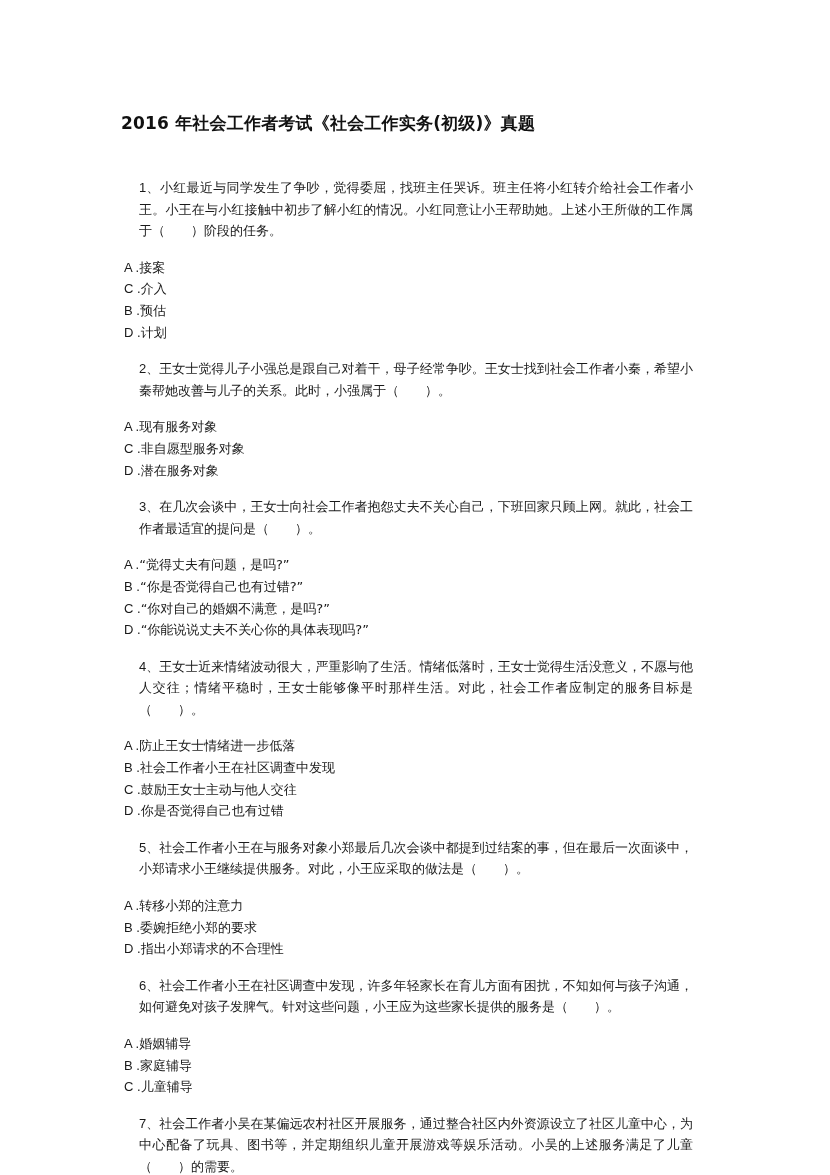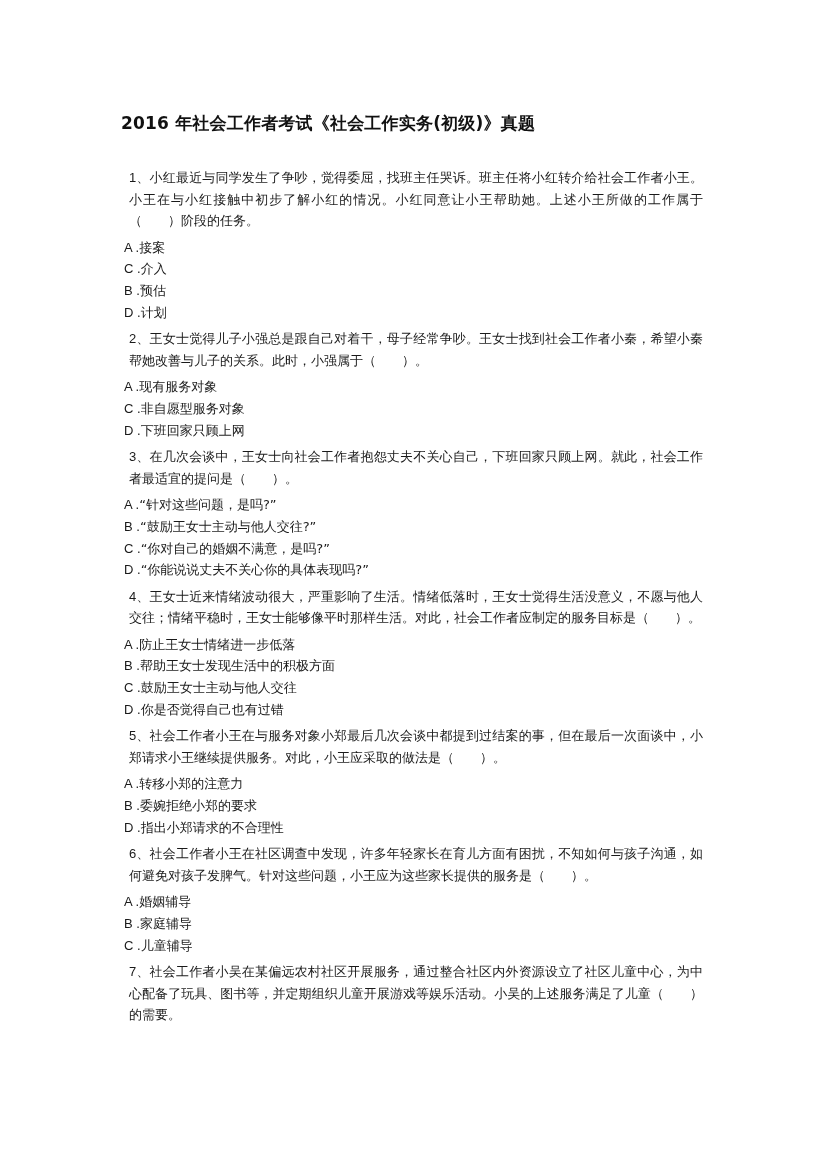--- a/index.html
+++ b/index.html
@@ -2,21 +2,21 @@
 <html><head>
 <meta charset="utf-8">
 <style>
   html, body { margin: 0; padding: 0; background: #ffffff; }
   body { width: 830px; height: 1175px; position: relative; overflow: hidden;
          font-family: "DejaVu Sans", "Liberation Sans", sans-serif; color: #1a1a1a; }
   .page { position: absolute; left: 0; top: 0; width: 830px; height: 1175px; }
   .title { position: absolute; top: 112px; left: 0; width: 656px; text-align: center;
            font-size: 17px; font-weight: bold; color: #111; letter-spacing: 0.2px; }
   .body { position: absolute; left: 124px; top: 162px; width: 584px; }
-  .q { font-size: 13px; line-height: 21.6px; text-align: justify; margin: 5px; }
+  .q { font-size: 13px; line-height: 21.6px; text-align: justify; margin: 15px; }
   .opt { font-size: 13px; line-height: 21.6px; margin: 0; white-space: nowrap; }
   .qnum { font-family: "Liberation Sans", sans-serif; }
   .letter { font-family: "Liberation Sans", sans-serif; }
 </style>
 </head>
 <body>
 
 <div class="page">
   <div class="title">2016 年社会工作者考试《社会工作实务(初级)》真题</div>
 
@@ -27,35 +27,35 @@
       <p class="opt"><span class="letter">A .</span><span>接案</span></p>
       <p class="opt"><span class="letter">C .</span><span>介入</span></p>
       <p class="opt"><span class="letter">B .</span><span>预估</span></p>
       <p class="opt"><span class="letter">D .</span><span>计划</span></p>
     </div>
 
     <div>
       <p class="q"><span class="qnum">2、</span><span>王女士觉得儿子小强总是跟自己对着干，母子经常争吵。王女士找到社会工作者小秦，希望小秦帮她改善与儿子的关系。此时，小强属于（　　）。</span></p>
       <p class="opt"><span class="letter">A .</span><span>现有服务对象</span></p>
       <p class="opt"><span class="letter">C .</span><span>非自愿型服务对象</span></p>
-      <p class="opt"><span class="letter">D .</span><span>下班回家只顾上网</span></p>
+      <p class="opt"><span class="letter">D .</span><span>潜在服务对象</span></p>
     </div>
 
     <div>
       <p class="q"><span class="qnum">3、</span><span>在几次会谈中，王女士向社会工作者抱怨丈夫不关心自己，下班回家只顾上网。就此，社会工作者最适宜的提问是（　　）。</span></p>
-      <p class="opt"><span class="letter">A .</span><span>“针对这些问题，是吗?”</span></p>
-      <p class="opt"><span class="letter">B .</span><span>“鼓励王女士主动与他人交往?”</span></p>
+      <p class="opt"><span class="letter">A .</span><span>“觉得丈夫有问题，是吗?”</span></p>
+      <p class="opt"><span class="letter">B .</span><span>“你是否觉得自己也有过错?”</span></p>
       <p class="opt"><span class="letter">C .</span><span>“你对自己的婚姻不满意，是吗?”</span></p>
       <p class="opt"><span class="letter">D .</span><span>“你能说说丈夫不关心你的具体表现吗?”</span></p>
     </div>
 
     <div>
       <p class="q"><span class="qnum">4、</span><span>王女士近来情绪波动很大，严重影响了生活。情绪低落时，王女士觉得生活没意义，不愿与他人交往；情绪平稳时，王女士能够像平时那样生活。对此，社会工作者应制定的服务目标是（　　）。</span></p>
       <p class="opt"><span class="letter">A .</span><span>防止王女士情绪进一步低落</span></p>
-      <p class="opt"><span class="letter">B .</span><span>帮助王女士发现生活中的积极方面</span></p>
+      <p class="opt"><span class="letter">B .</span><span>社会工作者小王在社区调查中发现</span></p>
       <p class="opt"><span class="letter">C .</span><span>鼓励王女士主动与他人交往</span></p>
       <p class="opt"><span class="letter">D .</span><span>你是否觉得自己也有过错</span></p>
     </div>
 
     <div>
       <p class="q"><span class="qnum">5、</span><span>社会工作者小王在与服务对象小郑最后几次会谈中都提到过结案的事，但在最后一次面谈中，小郑请求小王继续提供服务。对此，小王应采取的做法是（　　）。</span></p>
       <p class="opt"><span class="letter">A .</span><span>转移小郑的注意力</span></p>
       <p class="opt"><span class="letter">B .</span><span>委婉拒绝小郑的要求</span></p>
       <p class="opt"><span class="letter">D .</span><span>指出小郑请求的不合理性</span></p>
     </div>

